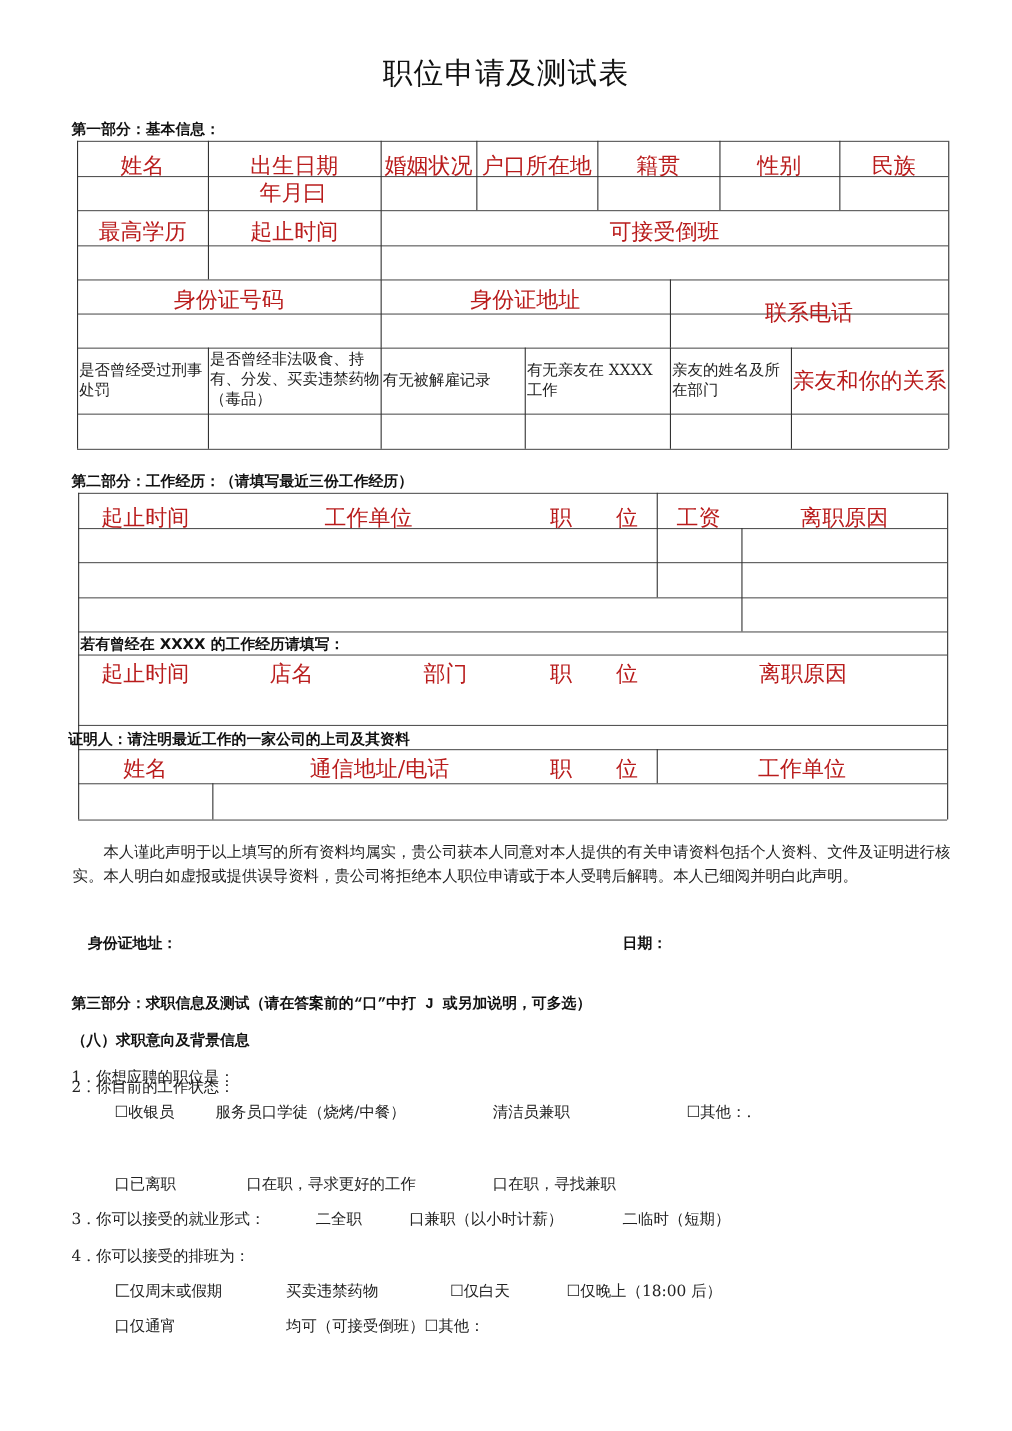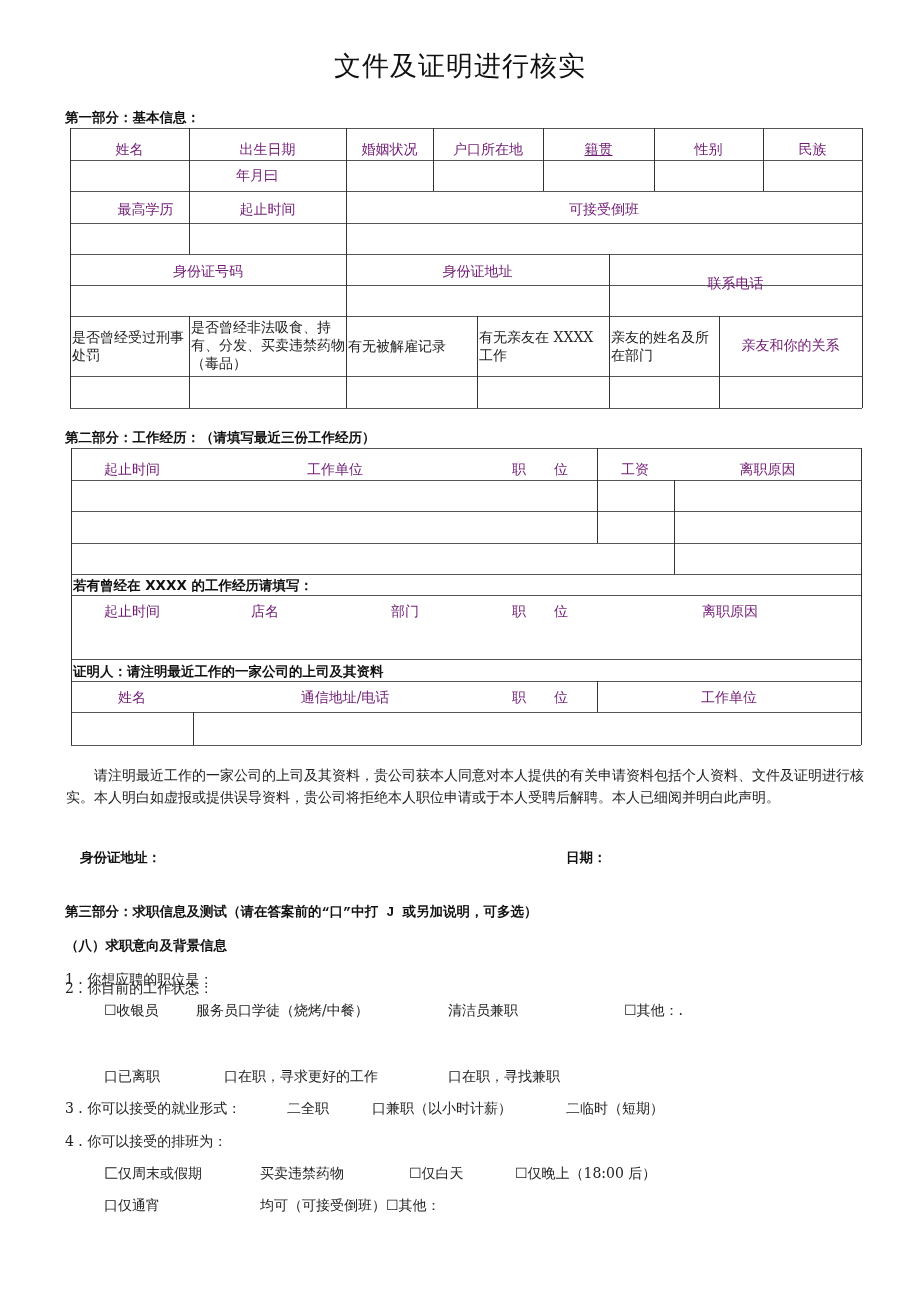--- a/index.html
+++ b/index.html
@@ -3,31 +3,31 @@
 <meta charset="utf-8">
 <style>
   html, body { margin: 0; padding: 0; background: #ffffff; }
   body { width: 920px; height: 1301px; position: relative; overflow: hidden;
          font-family: "DejaVu Serif", "Liberation Serif", serif; color: #1a1a1a; }
   .abs { position: absolute; }
   .title { left: 0; width: 920px; top: 48px; text-align: center; font-size: 27px; letter-spacing: 1px; color: #111; }
   .sec { font-family: Liberation Mono, monospace; font-weight: bold; font-size: 13.5px; color: #111; white-space: nowrap; }
   .hl { position: absolute; height: 0; border-top: 1.5px solid #555; }
   .vl { position: absolute; width: 0; border-left: 1.2px solid #333; }
-  .cell { position: absolute; display: flex; align-items: center; justify-content: center; font-size: 14px; color: #701a75; text-align: center; }
+  .cell { position: absolute; display: flex; align-items: center; justify-content: center; font-size: 20px; color: #b91c1c; text-align: center; }
   .cell.left { justify-content: flex-start; text-align: left; }
   .multi { position: absolute; font-size: 14px; line-height: 18px; color: #222; }
   .inner { position: absolute; font-family: "DejaVu Sans", "Liberation Sans", sans-serif; font-weight: bold; font-size: 13.5px; color: #111; white-space: nowrap; }
   .para { left: 66px; width: 798px; top: 764px; font-size: 14px; line-height: 22px; text-indent: 28px; color: #222; }
   .q { font-size: 14px; color: #222; white-space: nowrap; }
 </style>
 </head>
 <body>
 
-<div class="abs title">文件及证明进行核实</div>
+<div class="abs title">职位申请及测试表</div>
 
 <div class="abs sec" style="left:65px; top:109px;">第一部分：基本信息：</div>
 
 <div>
 
   <div class="hl" style="left:70px; width:792px; top:128px;"></div>
   <div class="hl" style="left:70px; width:792px; top:160px;"></div>
   <div class="hl" style="left:70px; width:792px; top:191px;"></div>
   <div class="hl" style="left:70px; width:792px; top:223px;"></div>
   <div class="hl" style="left:70px; width:792px; top:254px;"></div>
@@ -55,33 +55,33 @@
   <div class="vl" style="left:189px; top:316px; height:92px;"></div>
   <div class="vl" style="left:346px; top:316px; height:92px;"></div>
   <div class="vl" style="left:477px; top:316px; height:92px;"></div>
   <div class="vl" style="left:609px; top:316px; height:92px;"></div>
   <div class="vl" style="left:719px; top:316px; height:92px;"></div>
 
   <div class="cell" style="left:70px; width:119px; top:136px; height:28px;">姓名</div>
   <div class="cell" style="left:189px; width:157px; top:136px; height:28px;">出生日期</div>
   <div class="cell" style="left:346px; width:87px; top:136px; height:28px;">婚姻状况</div>
   <div class="cell" style="left:433px; width:110px; top:136px; height:28px;">户口所在地</div>
-  <div class="cell" style="left:543px; width:111px; top:136px; height:28px;text-decoration:underline;">籍贯</div>
+  <div class="cell" style="left:543px; width:111px; top:136px; height:28px;">籍贯</div>
   <div class="cell" style="left:654px; width:109px; top:136px; height:28px;">性别</div>
   <div class="cell" style="left:763px; width:99px; top:136px; height:28px;">民族</div>
 
   <div class="cell" style="left:70px; width:119px; top:160px; height:31px;"></div>
   <div class="cell left" style="left:236px; width:110px; top:160px; height:31px;">年月曰</div>
   <div class="cell" style="left:346px; width:87px; top:160px; height:31px;"></div>
   <div class="cell" style="left:433px; width:110px; top:160px; height:31px;"></div>
   <div class="cell" style="left:543px; width:111px; top:160px; height:31px;"></div>
   <div class="cell" style="left:654px; width:109px; top:160px; height:31px;"></div>
   <div class="cell" style="left:763px; width:99px; top:160px; height:31px;"></div>
 
-  <div class="cell" style="left:70px; width:119px; top:196px; height:28px;margin-left:16px;">最高学历</div>
+  <div class="cell" style="left:70px; width:119px; top:196px; height:28px;">最高学历</div>
   <div class="cell" style="left:189px; width:157px; top:196px; height:28px;">起止时间</div>
   <div class="cell" style="left:346px; width:516px; top:196px; height:28px;">可接受倒班</div>
 
   <div class="cell" style="left:70px; width:119px; top:223px; height:31px;"></div>
   <div class="cell" style="left:189px; width:157px; top:223px; height:31px;"></div>
   <div class="cell" style="left:346px; width:516px; top:223px; height:31px;"></div>
 
   <div class="cell" style="left:70px; width:276px; top:258px; height:28px;">身份证号码</div>
   <div class="cell" style="left:346px; width:263px; top:258px; height:28px;">身份证地址</div>
   <div class="cell" style="left:609px; width:253px; top:258px; height:28px;margin-top:12px;">联系电话</div>
@@ -141,30 +141,30 @@
   <div class="cell" style="left:674px; width:187px; top:543px; height:31px;"></div>
 
   <div class="inner" style="left:73px; top:577px;">若有曾经在 XXXX 的工作经历请填写：</div>
   <div class="cell" style="left:90px; width:84px; top:598px; height:28px;">起止时间</div>
   <div class="cell" style="left:230px; width:70px; top:598px; height:28px;">店名</div>
   <div class="cell" style="left:370px; width:70px; top:598px; height:28px;">部门</div>
   <div class="cell" style="left:490px; width:100px; top:598px; height:28px;">职　　位</div>
   <div class="cell" style="left:690px; width:80px; top:598px; height:28px;">离职原因</div>
   <div class="cell" style="left:71px; width:790px; top:626px; height:33px;"></div>
 
-  <div class="inner" style="left:73px; top:663px;font-family:Liberation Serif, serif;">证明人：请注明最近工作的一家公司的上司及其资料</div>
+  <div class="inner" style="left:62px; top:663px;font-family:Liberation Serif, serif;">证明人：请注明最近工作的一家公司的上司及其资料</div>
   <div class="cell" style="left:100px; width:64px; top:684px; height:28px;">姓名</div>
   <div class="cell" style="left:270px; width:150px; top:684px; height:28px;">通信地址/电话</div>
   <div class="cell" style="left:490px; width:100px; top:684px; height:28px;">职　　位</div>
   <div class="cell" style="left:597px; width:264px; top:684px; height:28px;">工作单位</div>
   <div class="cell" style="left:71px; width:122px; top:712px; height:33px;"></div>
   <div class="cell" style="left:193px; width:668px; top:712px; height:33px;"></div>
 </div>
 
-<div class="abs para">请注明最近工作的一家公司的上司及其资料，贵公司获本人同意对本人提供的有关申请资料包括个人资料、文件及证明进行核实。本人明白如虚报或提供误导资料，贵公司将拒绝本人职位申请或于本人受聘后解聘。本人已细阅并明白此声明。</div>
+<div class="abs para">本人谨此声明于以上填写的所有资料均属实，贵公司获本人同意对本人提供的有关申请资料包括个人资料、文件及证明进行核实。本人明白如虚报或提供误导资料，贵公司将拒绝本人职位申请或于本人受聘后解聘。本人已细阅并明白此声明。</div>
 <div class="abs sec" style="left:80px; top:849px;">身份证地址：</div>
 <div class="abs" style="left:170px; top:845px; width:300px; height:24px;"></div>
 <div class="abs sec" style="left:566px; top:849px;">日期：</div>
 <div class="abs" style="left:612px; top:845px; width:200px; height:24px;"></div>
 
 <div class="abs sec" style="left:65px; top:903px;">第三部分：求职信息及测试（请在答案前的“口”中打 J 或另加说明，可多选）</div>
 <div class="abs sec" style="left:65px; top:937px;">（八）求职意向及背景信息</div>
 
 <div class="abs q" style="left:65px; top:971px;">1  . 你想应聘的职位是：</div>
 <div class="abs q" style="left:104px; top:1002px;">☐收银员</div>

